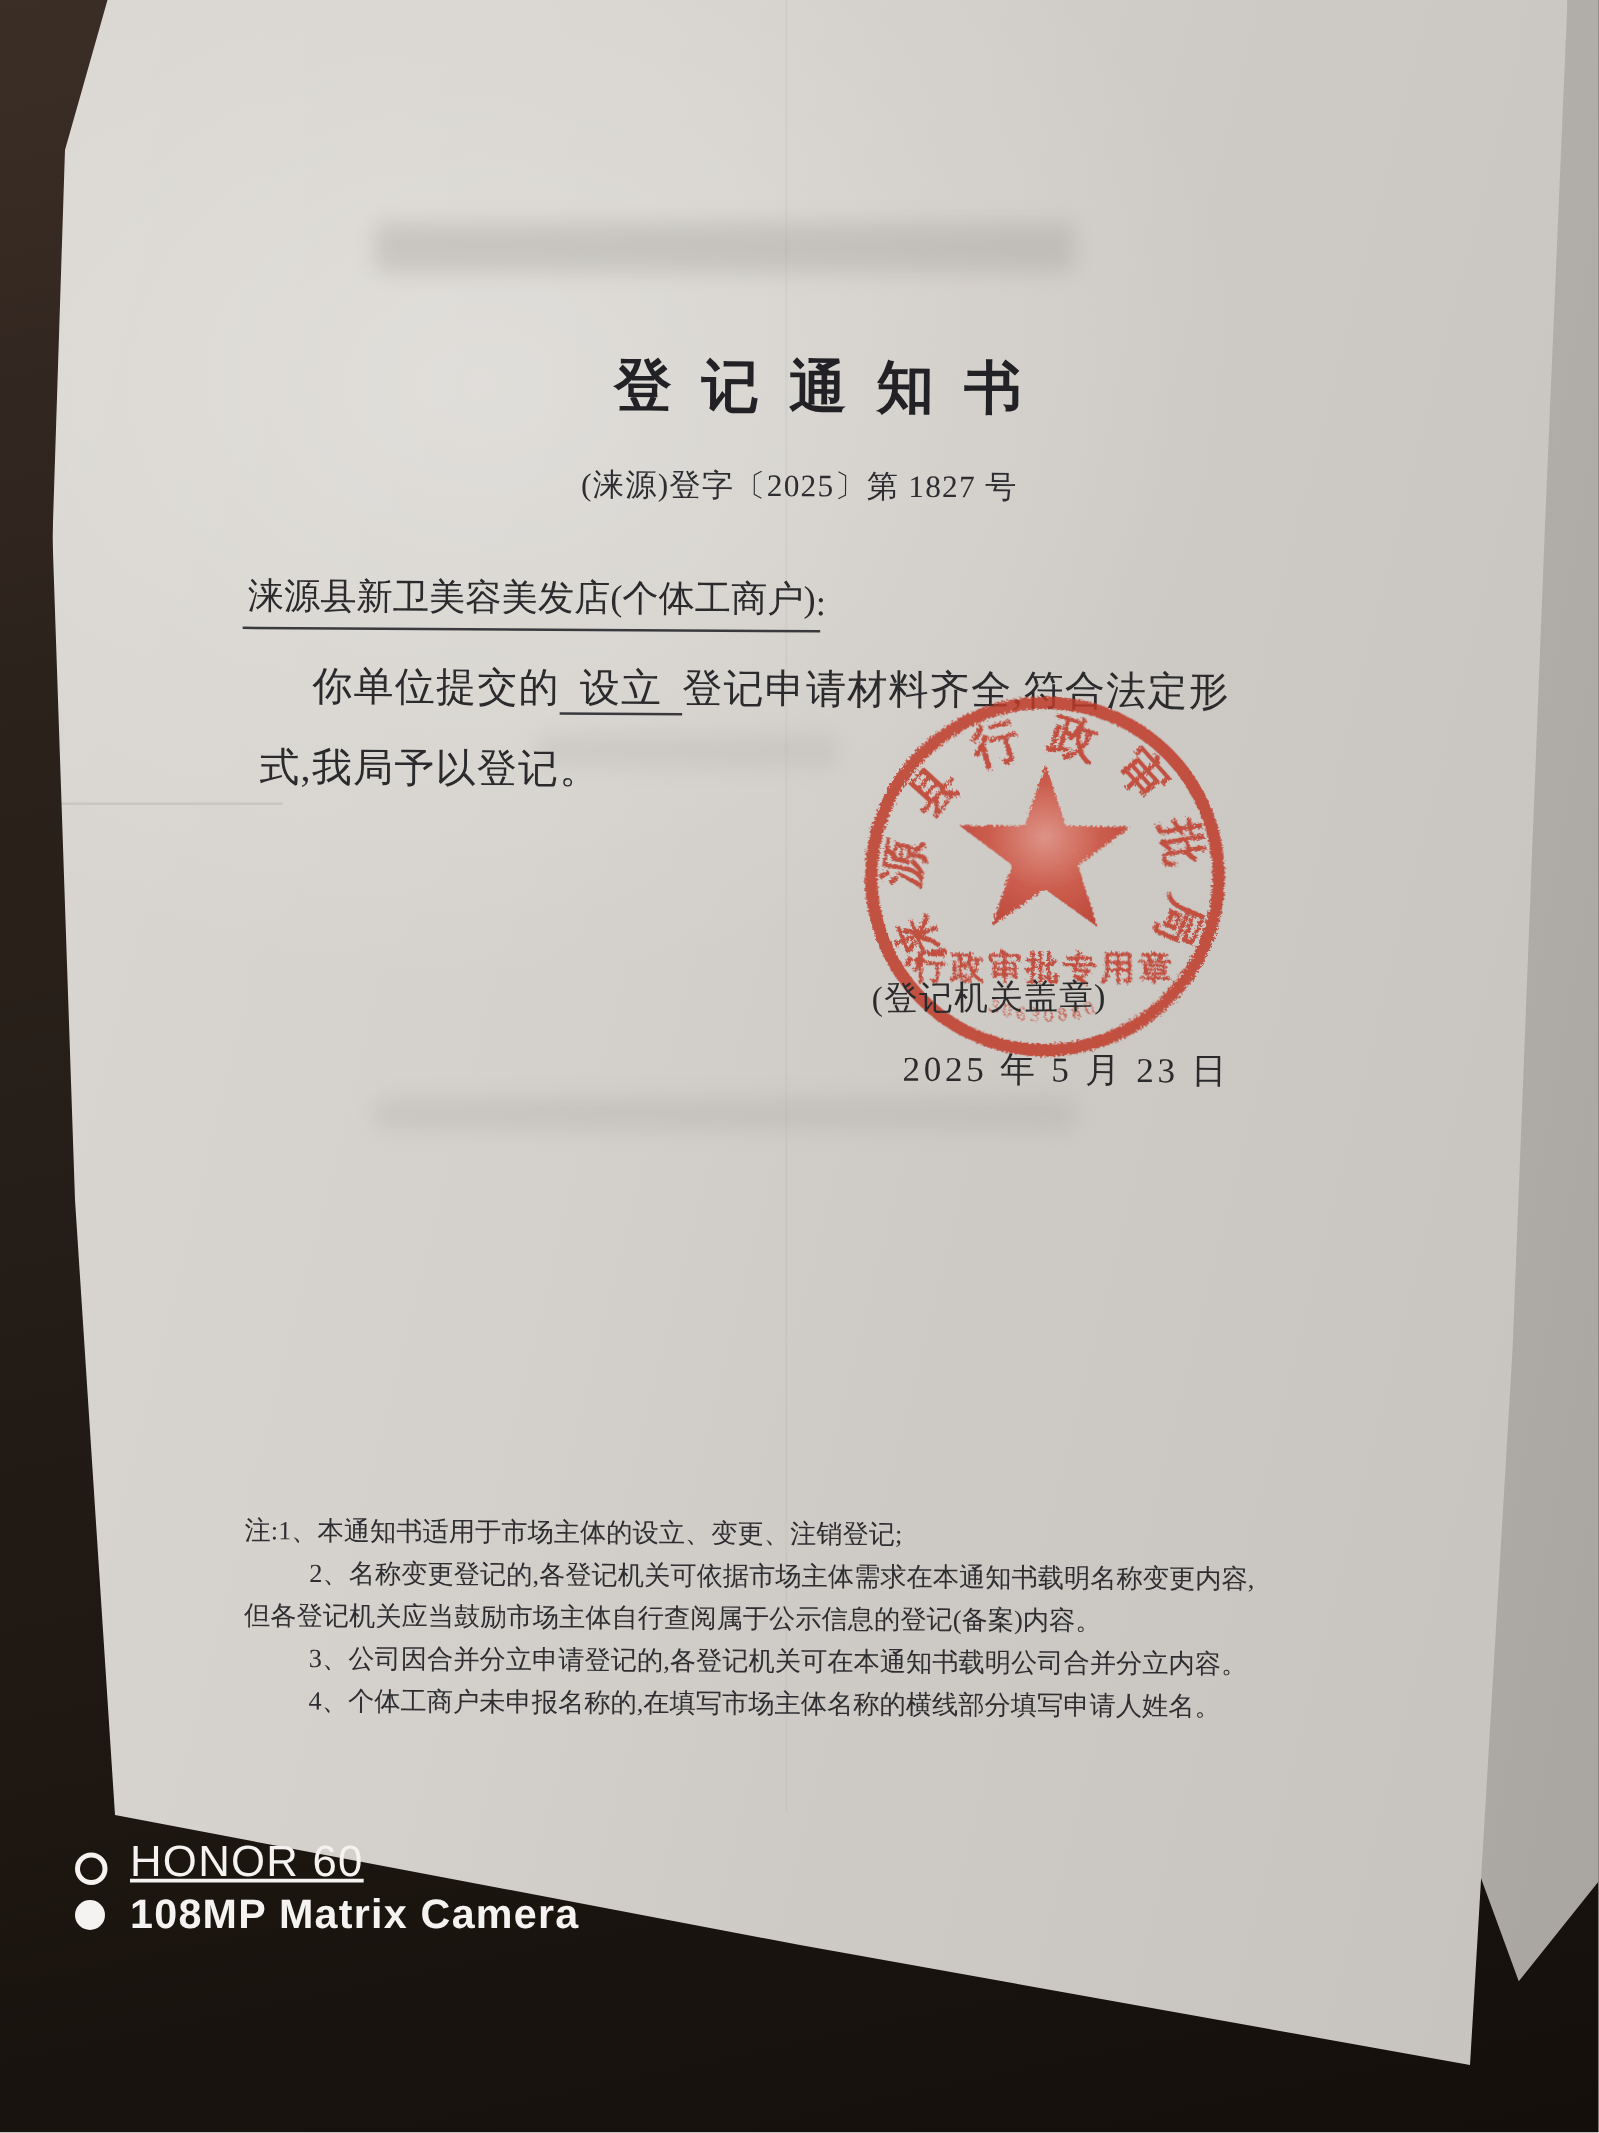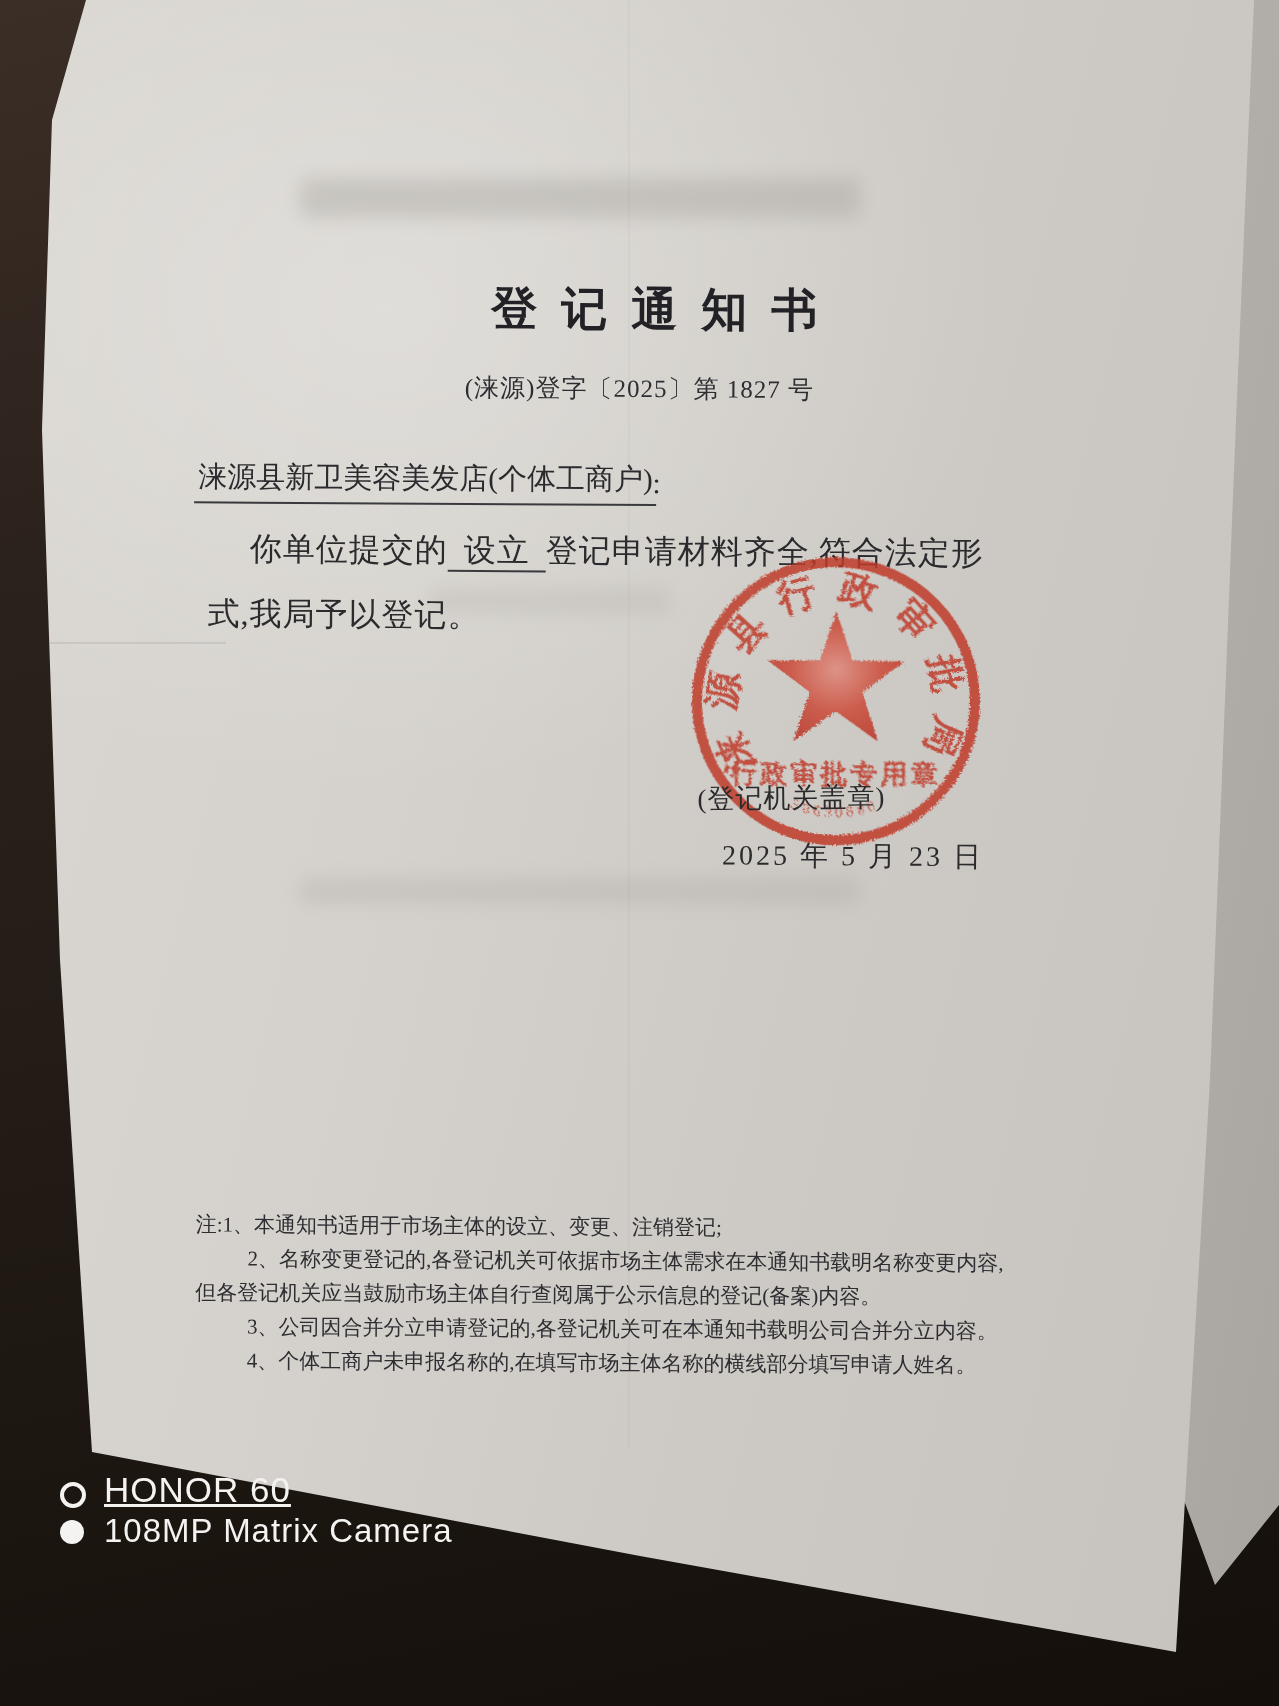--- a/index.html
+++ b/index.html
@@ -64,21 +64,21 @@
   .notes .outdent{padding-left:0;}
   
   #watermark{position:absolute;left:52px;top:1468px;color:#f4f3f1;font-family:"Liberation Sans","DejaVu Sans",sans-serif;}
   .wm-ring{
     position:absolute;left:8px;top:14px;width:18px;height:18px;border:4px solid #f4f3f1;border-radius:50%;
   }
   .wm-dot{
     position:absolute;left:8px;top:52px;width:24px;height:24px;background:#f4f3f1;border-radius:50%;
   }
   .wm-line1{position:absolute;left:52px;top:2px;font-size:35px;letter-spacing:1px;white-space:nowrap;text-decoration:underline;}
-  .wm-line2{position:absolute;left:52px;top:44px;font-size:33px;letter-spacing:1px;white-space:nowrap;}
+  .wm-line2{position:absolute;left:52px;top:44px;font-size:33px;letter-spacing:1px;white-space:nowrap;font-weight:bold;}
   .seal-svg text{font-family:"Liberation Serif","DejaVu Serif",serif;}
 </style>
 </head>
 <body>
 
 <div id="scene">
 
   <div id="under-pages"></div>
   <span class="page-edge-line" style="left:1136px;top:0;height:150px;transform:rotate(7deg);"></span>
   <span class="page-edge-line" style="left:1158px;top:0;height:128px;transform:rotate(7deg);"></span>

